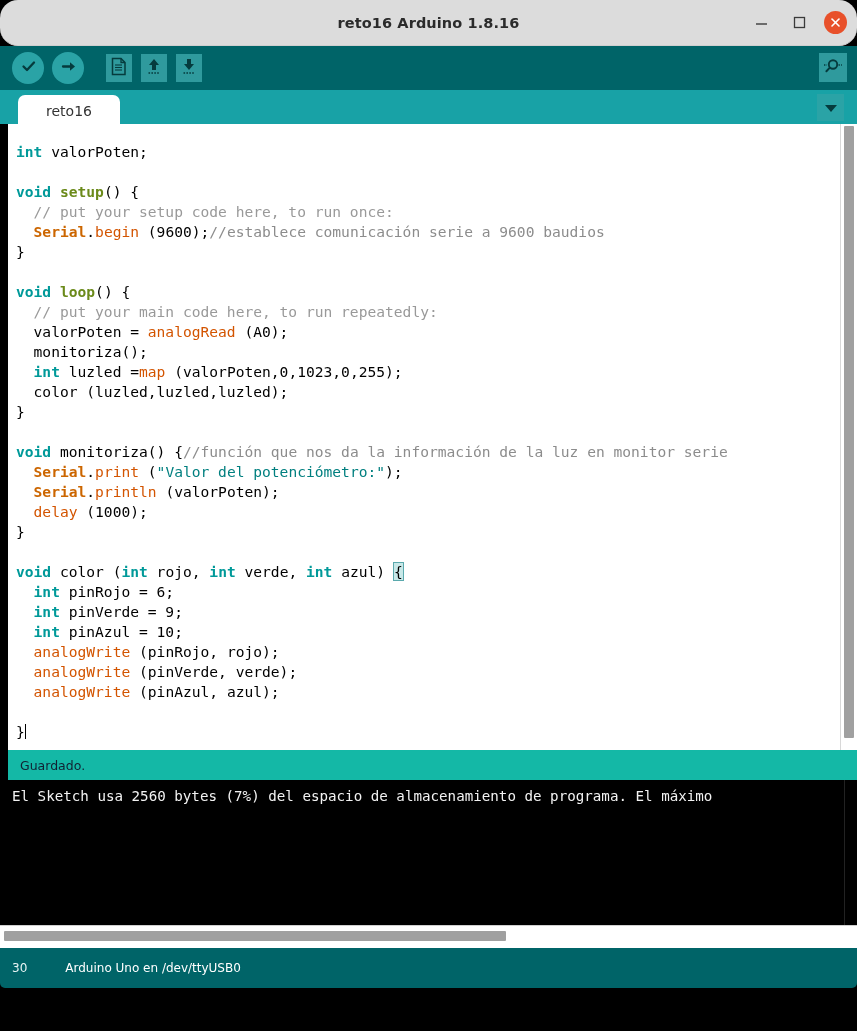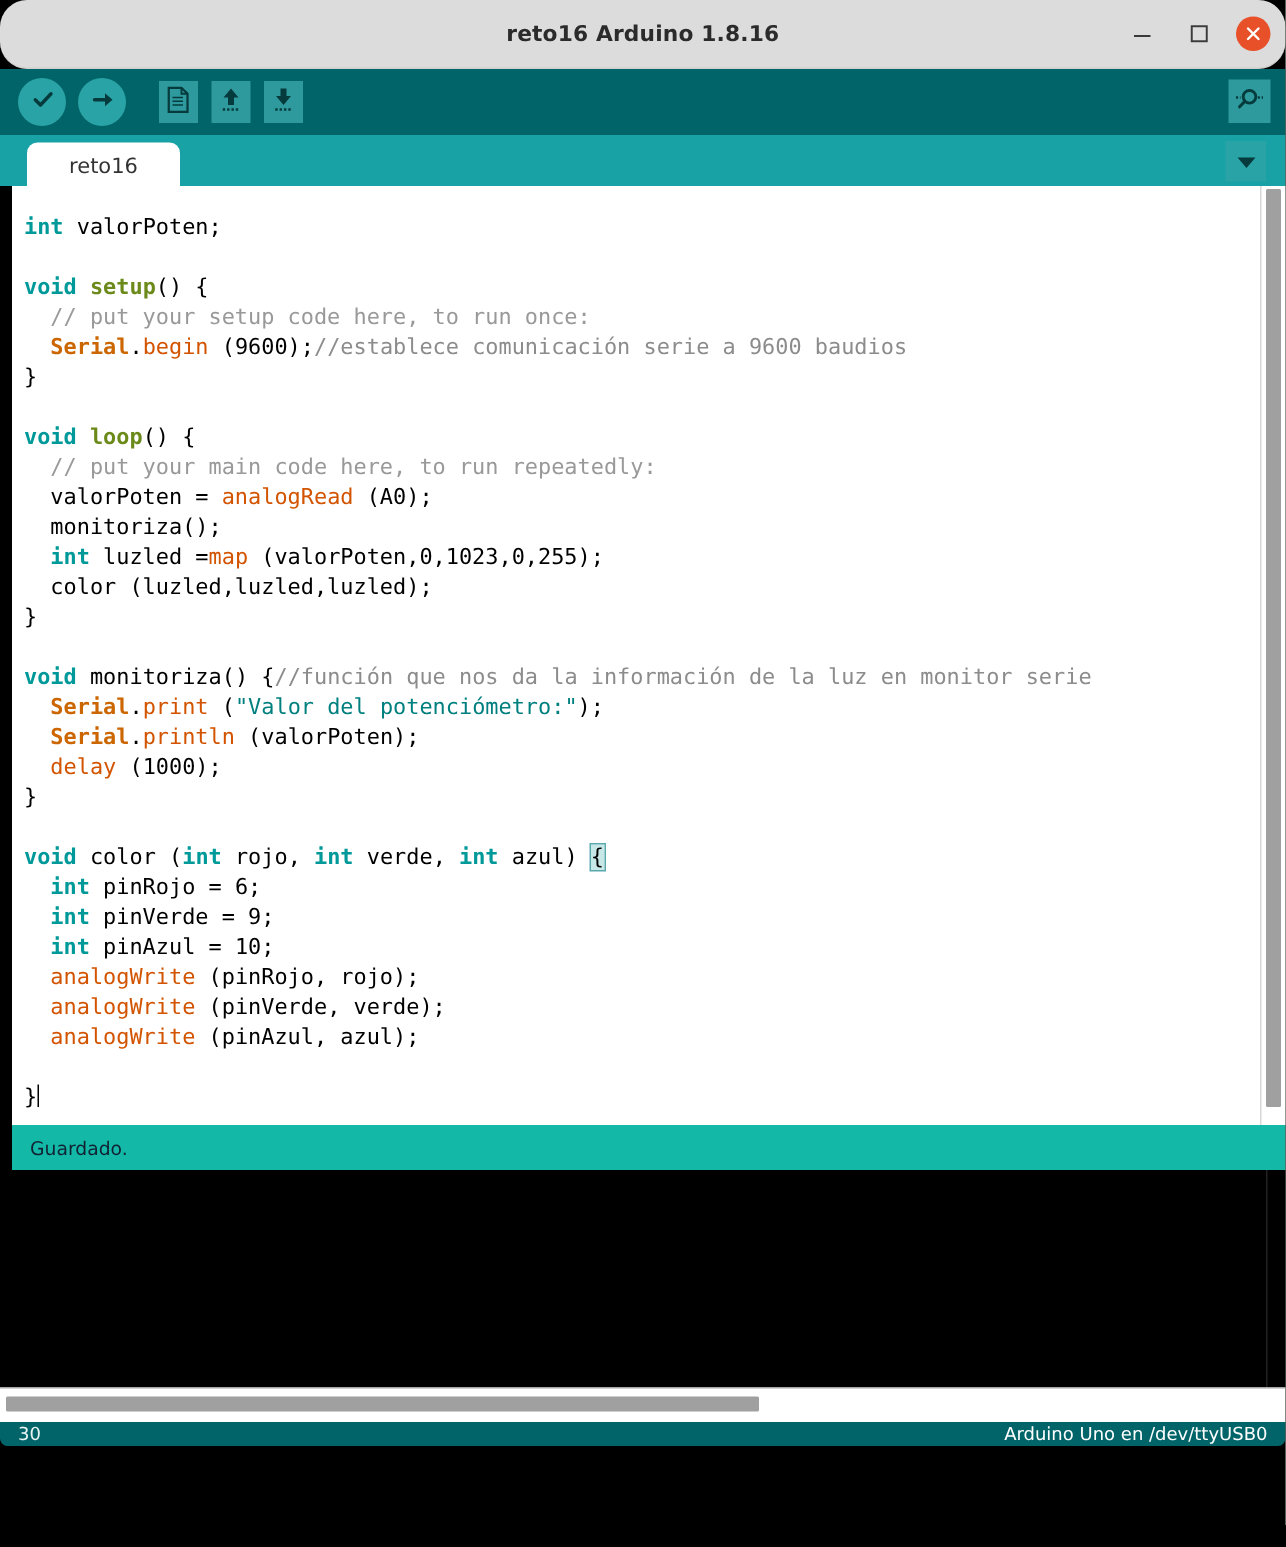--- a/index.html
+++ b/index.html
@@ -120,22 +120,22 @@
   }
 
   
   .hscroll-area{height:22px;background:#fff;position:relative;
     border-top:1px solid #d0d0d0;}
   .hscroll-thumb{position:absolute;left:4px;top:5px;height:10px;width:502px;
     background:#a0a0a0;border-radius:1px;}
 
   
   .bottombar{
-    height:16px;background:#006468;display:flex;align-items:center;
-    justify-content:space-between;padding:0 12px;
+    height:40px;background:#006468;display:flex;align-items:center;
+    justify-content:flex-start;padding:0 12px;
     border-bottom-left-radius:5px;border-bottom-right-radius:5px;
   }
   .bottombar .line-no{font-size:12px;color:#e8f4f4;}
   .bottombar .board{font-size:12px;color:#ffffff;margin-left:38px;}
 </style>
 </head>
 <body>
 
 <div class="app">
 
@@ -265,20 +265,21 @@
     <div class="v-scroll">
       <div class="v-thumb"></div>
     </div>
   </div>
 
   <div class="statusmsg">
     <span>Guardado.</span>
   </div>
 
   <div class="console">
+    <div class="console-text">El Sketch usa 2560 bytes (7%) del espacio de almacenamiento de programa. El máximo </div>
     <div class="console-scroll"></div>
   </div>
 
   <div class="hscroll-area">
     <div class="hscroll-thumb"></div>
   </div>
 
   <div class="bottombar">
     <span class="line-no">30</span>
     <span class="board">Arduino Uno en /dev/ttyUSB0</span>

